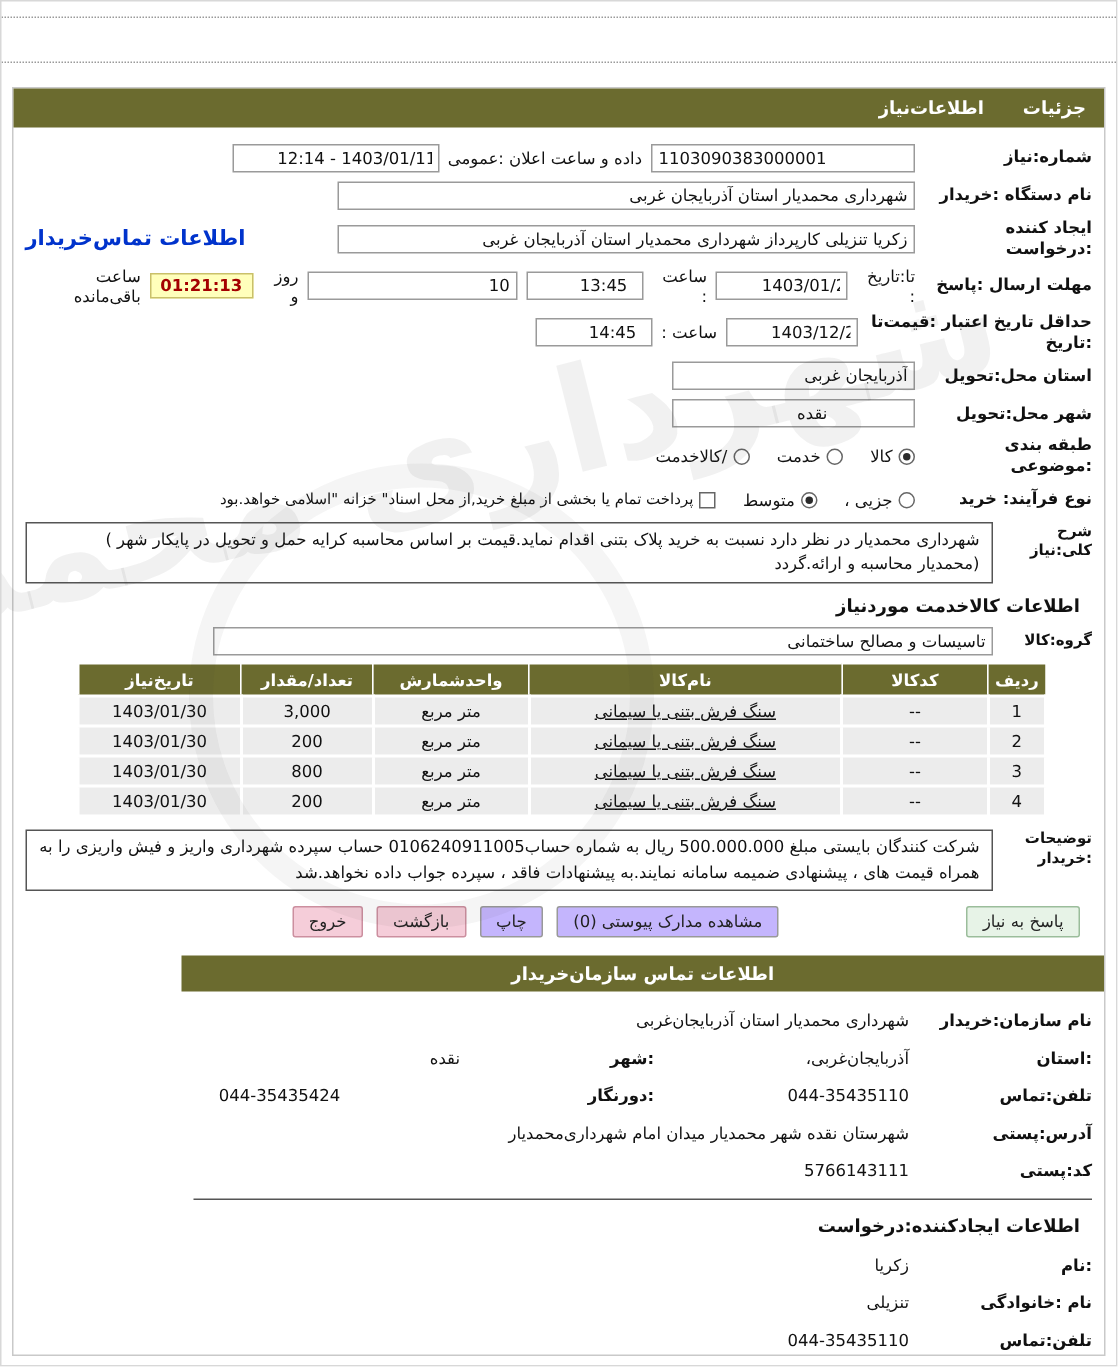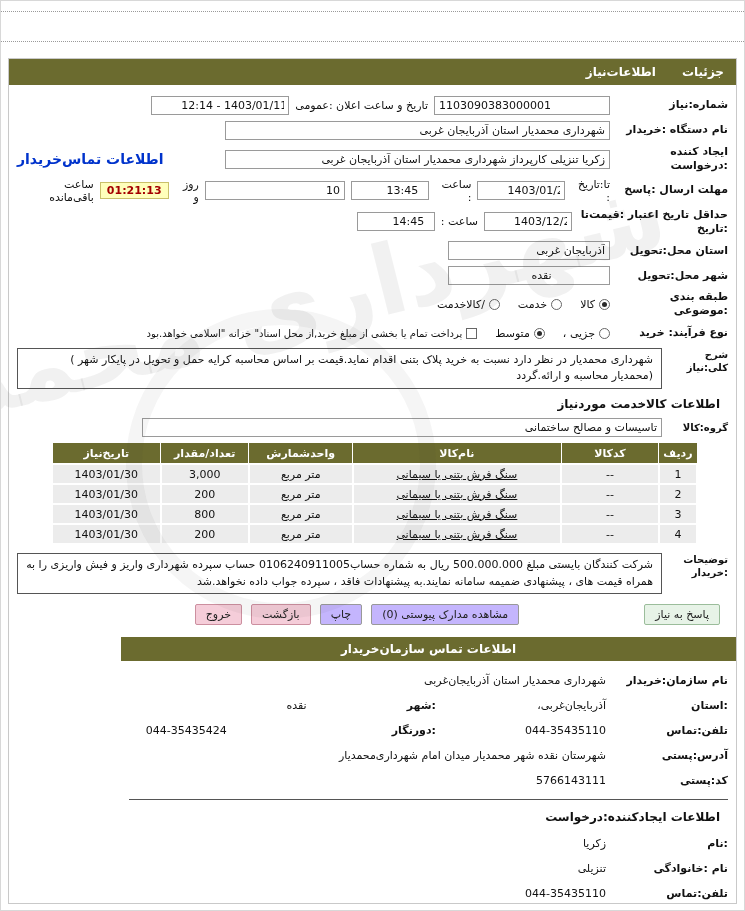--- a/index.html
+++ b/index.html
@@ -69,21 +69,21 @@
     <div class="bar tabsbar">
       <span class="tab">جزئیات</span>
       <span class="tab">اطلاعات‌نیاز</span>
     </div>
 
     <div class="formarea">
 
       <div class="frow">
         <span class="flabel">شماره:نیاز</span>
         <input class="inp ltr" style="width: 176px;" readonly="" value="1103090383000001">
-        <span class="ftext">تاریخ و ساعت اعلان :عمومی</span>
+        <span class="ftext">داده و ساعت اعلان :عمومی</span>
         <input class="inp ltr center" style="width: 138px;" readonly="" value="12:14 - 1403/01/11">
       </div>
 
       <div class="frow">
         <span class="flabel">نام دستگاه :خریدار</span>
         <input class="inp" style="width: 385px;" readonly="" value="شهرداری محمدیار استان آذربایجان غربی">
       </div>
 
       <div class="frow">
         <span class="flabel">ایجاد کننده :درخواست</span>

